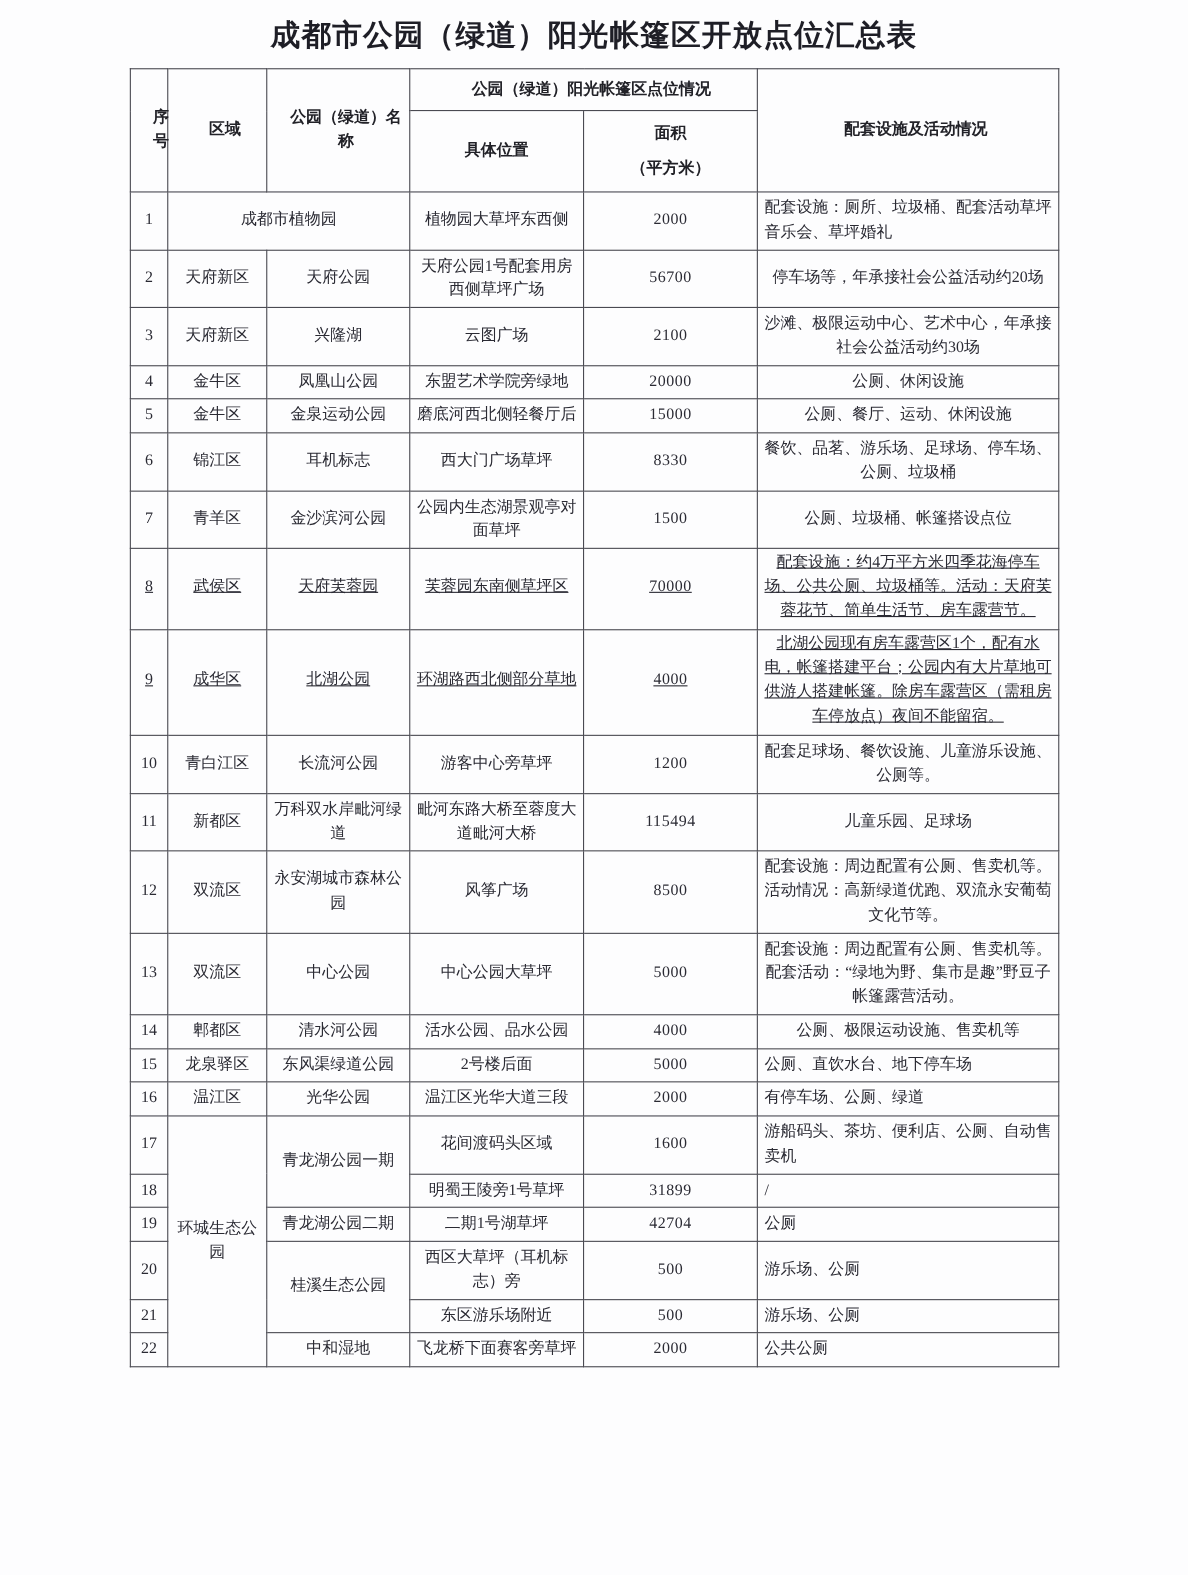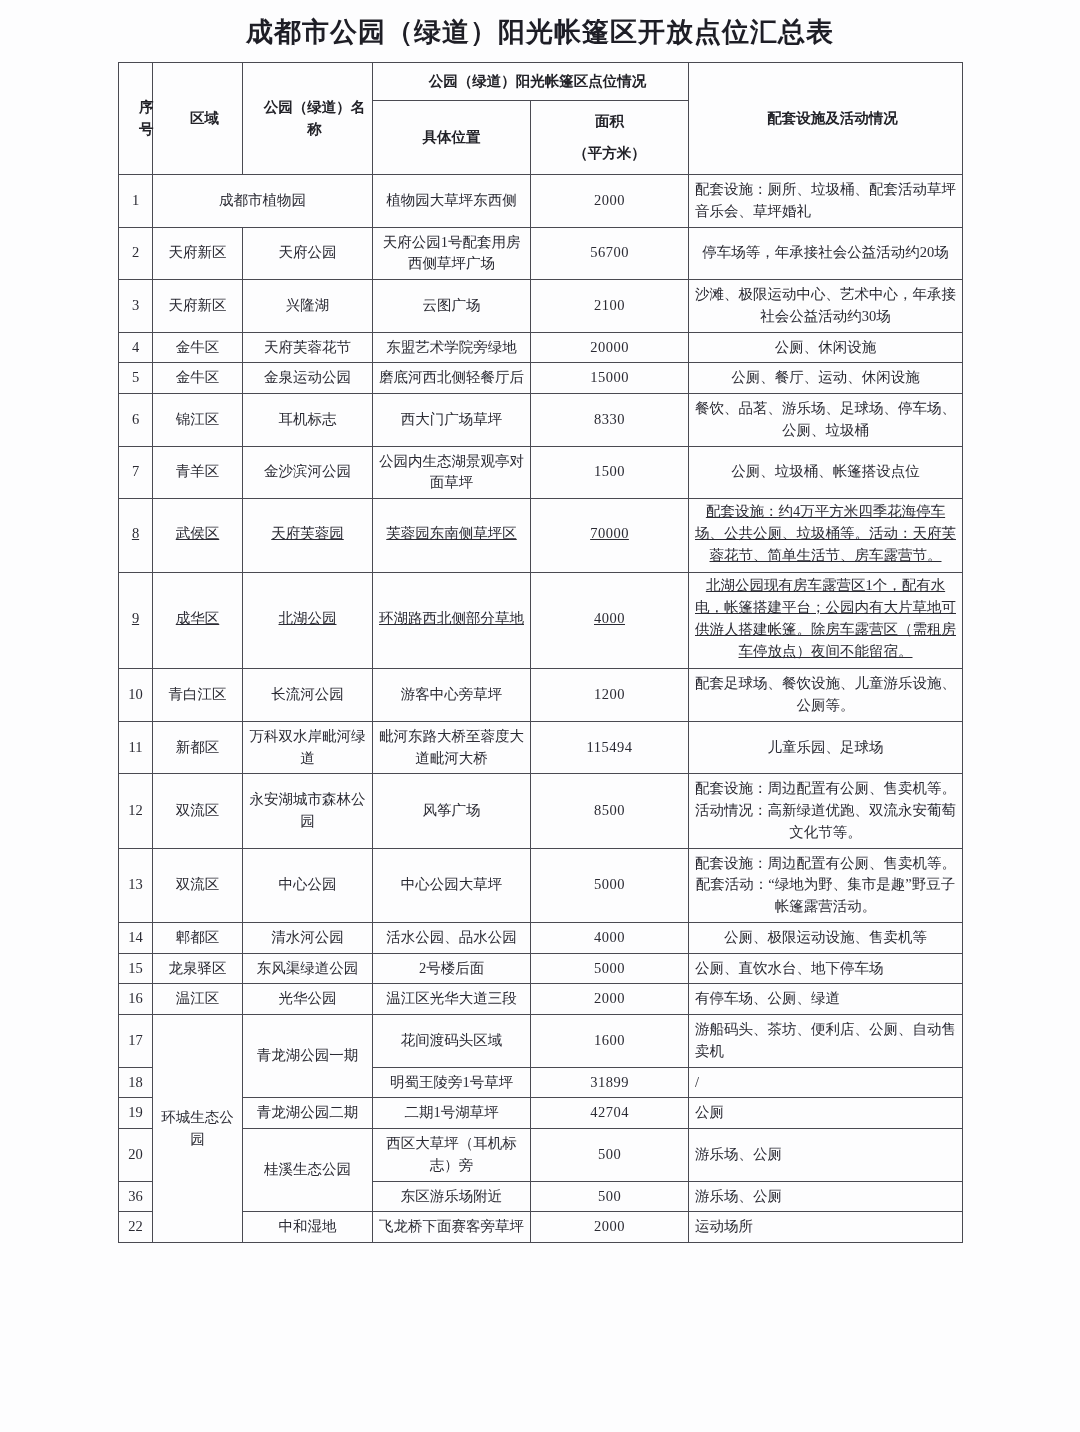--- a/index.html
+++ b/index.html
@@ -114,21 +114,21 @@
         <td>天府新区</td>
         <td>兴隆湖</td>
         <td>云图广场</td>
         <td class="area">2100</td>
         <td class="fac">沙滩、极限运动中心、艺术中心，年承接社会公益活动约30场</td>
       </tr>
 
       <tr>
         <td class="no">4</td>
         <td>金牛区</td>
-        <td>天府芙蓉花节</td>
+        <td>凤凰山公园</td>
         <td>东盟艺术学院旁绿地</td>
         <td class="area">20000</td>
         <td class="fac">公厕、休闲设施</td>
       </tr>
 
       <tr>
         <td class="no">5</td>
         <td>金牛区</td>
         <td>金泉运动公园</td>
         <td>磨底河西北侧轻餐厅后</td>
@@ -261,29 +261,29 @@
 
       <tr>
         <td class="no">20</td>
         <td rowspan="2">桂溪生态公园</td>
         <td>西区大草坪（耳机标志）旁</td>
         <td class="area">500</td>
         <td class="fac center">游乐场、公厕</td>
       </tr>
 
       <tr>
-        <td class="no">36</td>
+        <td class="no">21</td>
         <td>东区游乐场附近</td>
         <td class="area">500</td>
         <td class="fac center">游乐场、公厕</td>
       </tr>
 
       <tr>
         <td class="no">22</td>
         <td>中和湿地</td>
         <td>飞龙桥下面赛客旁草坪</td>
         <td class="area">2000</td>
-        <td class="fac center">运动场所</td>
+        <td class="fac center">公共公厕</td>
       </tr>
 
     </tbody>
   </table>
 </div>
 
 </body></html>

